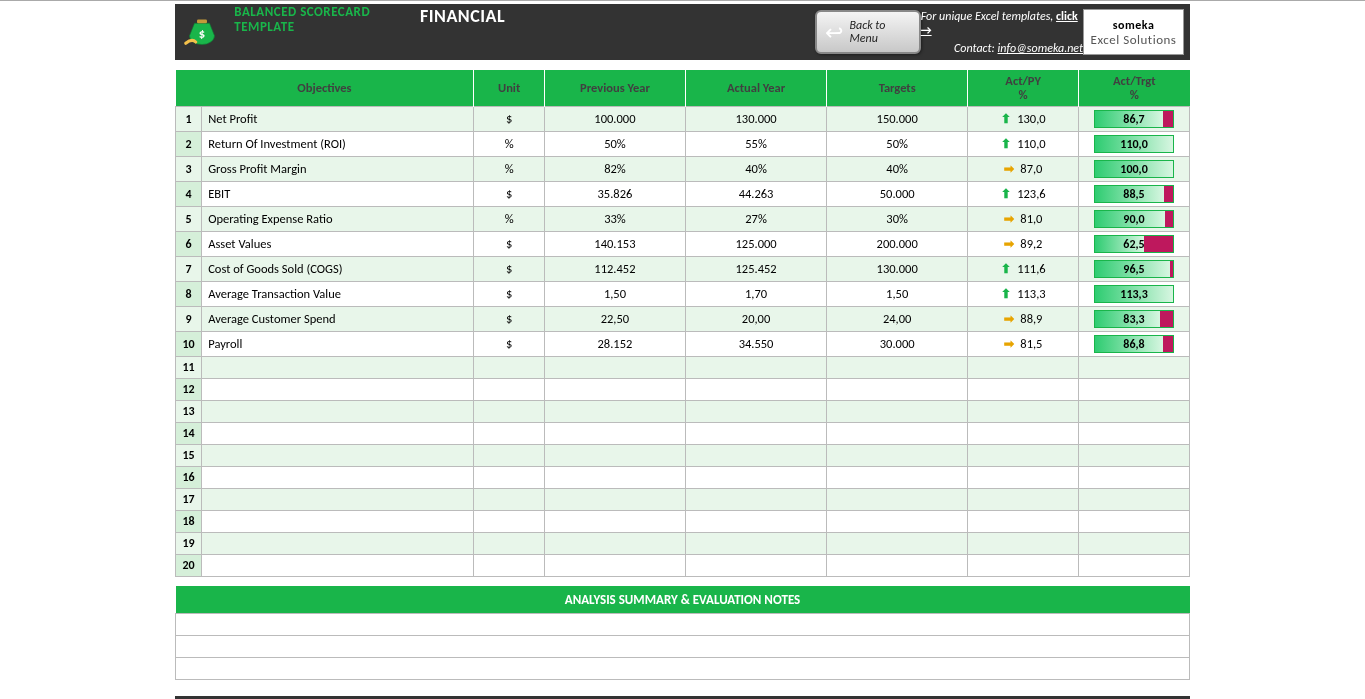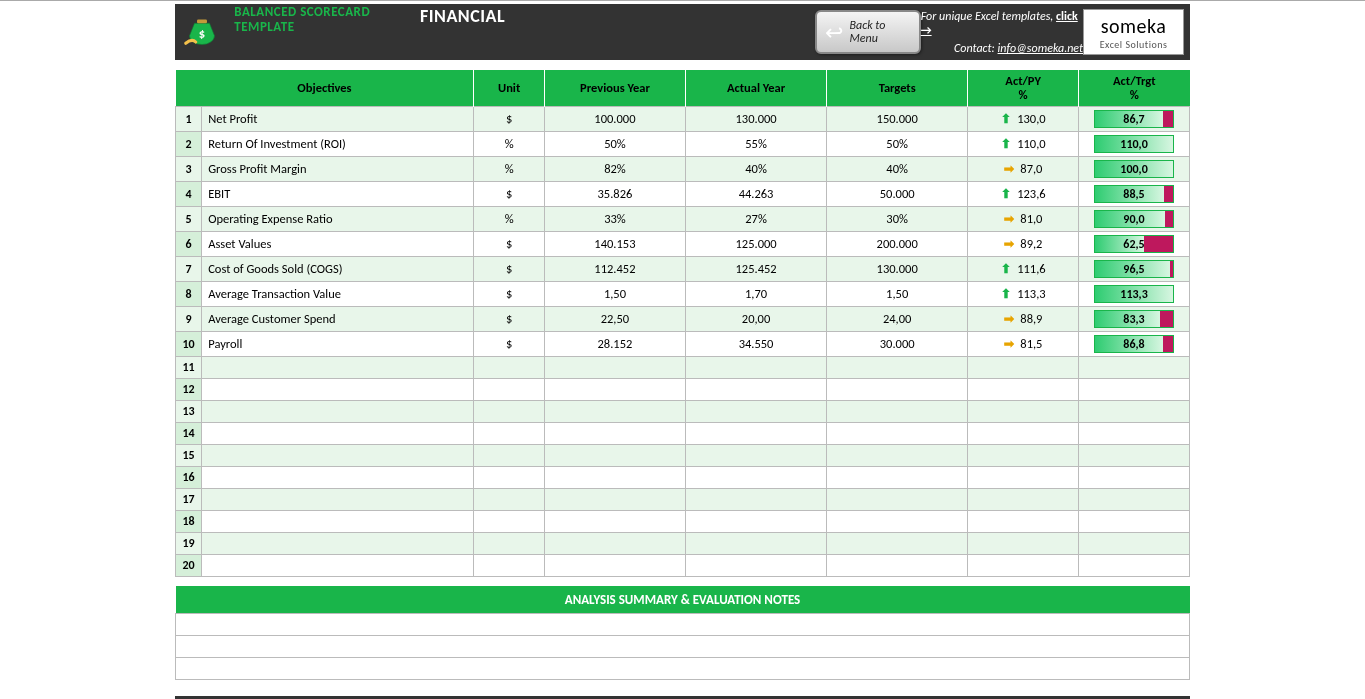--- a/index.html
+++ b/index.html
@@ -23,25 +23,25 @@
   }
   .btn-back .arrow { font-size: 22px; }
   .btn-back .lbl { font-style: italic; font-weight: normal; font-size: 12px; line-height: 1.05; color: #222; }
   .header-right { margin-left: auto; display: flex; align-items: center; padding-right: 6px; }
   .header-links { display: flex; flex-direction: column; align-items: flex-end; gap: 4px; font-size: 12px; }
   .header-links .l1 { font-style: italic; }
   .header-links .l1 b { font-style: normal; }
   .header-links .l2 { font-style: italic; }
   .header-links a { color: #fff; text-decoration: underline; }
   .logo-box { width: 106px; height: 46px; background: #fff; color: #000; display:flex; flex-direction:column; align-items:center; justify-content:center; border: 1px solid #999; }
-  .logo-box .l-top { font-weight: normal; font-size: 20px; letter-spacing: .5px; text-align: right; }
-  .logo-box .l-bot { font-size: 10px; letter-spacing: .5px; color:#555; }
+  .logo-box .l-top { font-weight: bold; font-size: 12px; letter-spacing: .5px; text-align: right; }
+  .logo-box .l-bot { font-size: 13px; letter-spacing: .5px; color:#555; }
 
   .tbl { width: 1015px; border-collapse: collapse; margin-top: 10px; }
-  .th-row td { background: #19b54a; color: #000000; font-weight: bold; text-align: center; padding: 4px 6px; font-size: 12.5px; }
+  .th-row td { background: #19b54a; color: #404040; font-weight: bold; text-align: center; padding: 4px 6px; font-size: 12.5px; }
   .th-row .double { line-height: 1.1; }
   .th-row td.border-r { border-right: 1px solid #fff; }
 
   .num-col { width: 26px; text-align: center; background: #d5efd9; border: 1px solid #bbb; font-weight: bold; font-size: 12px;}
   .obj-col { text-align: left; padding-left: 6px; }
   .cell { border: 1px solid #bbb; padding: 3px 6px; text-align: center; font-size: 12.5px; height: 22px; }
   .cell.left { text-align: left; }
   .row-even td.cell, .row-even td.num-col { background: #e8f6ea; }
   .actpy-cell { text-align: center; }
   .actpy-wrap { display:flex; align-items:center; justify-content:center; gap:6px; }

